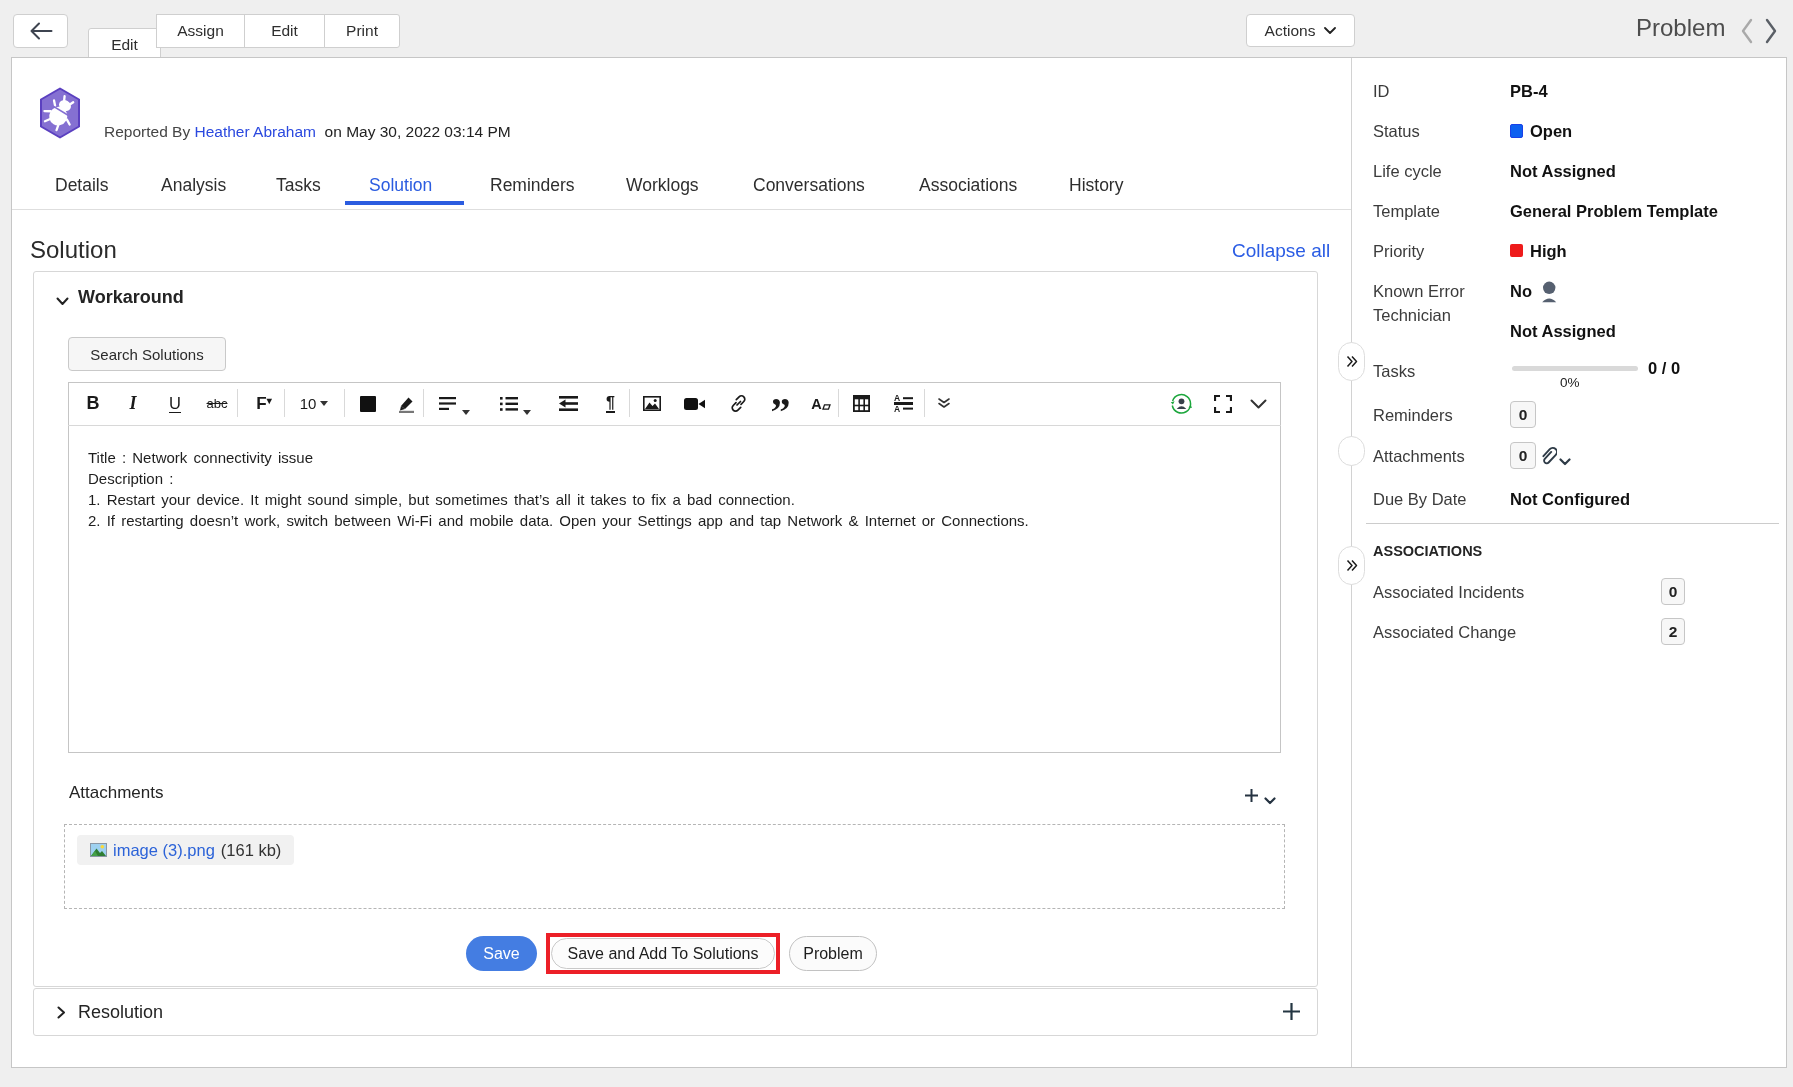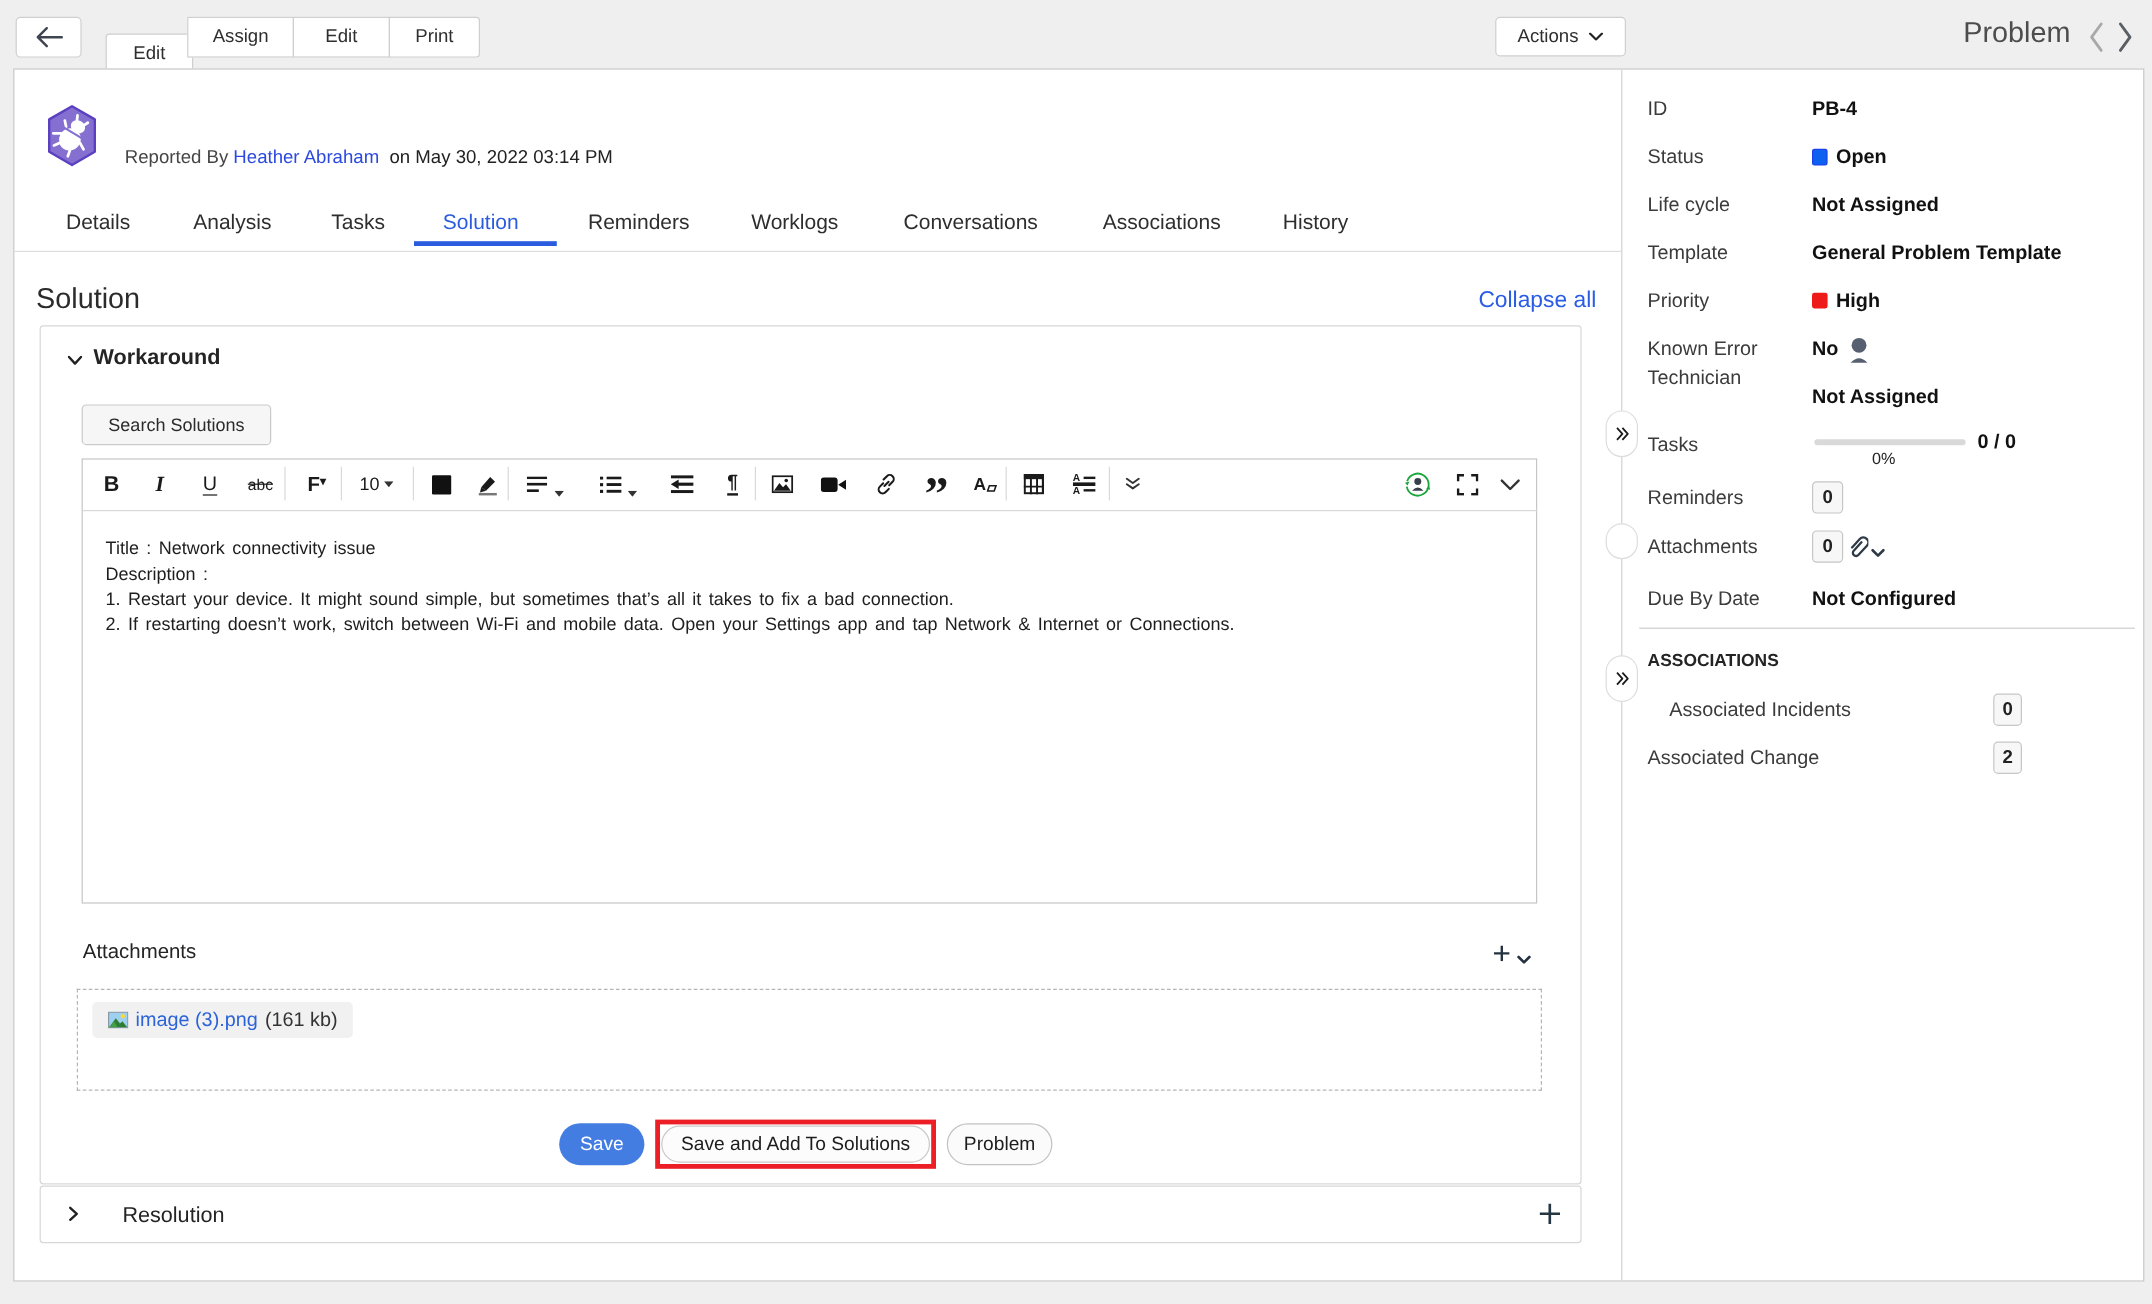--- a/index.html
+++ b/index.html
@@ -288,21 +288,21 @@
   <div class="abs" style="left:546px; top:933px; width:234px; height:41px; border:4px solid #ec1f27;"></div>
   <div class="abs" style="left:551px; top:938px; width:224px; height:31px; border-radius:16px; background:#fcfcfc; border:1px solid #c9c9c9; font-size:16px; color:#1d1d1d; display:flex; align-items:center; justify-content:center;">Save and Add To Solutions</div>
   <div class="abs" style="left:789px; top:936px; width:88px; height:35px; border-radius:18px; background:#fbfbfb; border:1px solid #c2c2c2; font-size:16px; color:#1d1d1d; display:flex; align-items:center; justify-content:center;">Problem</div>
 
   <div class="abs" style="left:33px; top:988px; width:1285px; height:48px; border:1px solid #d7d7d7; border-radius:3px; background:#fff;"></div>
   <div class="abs" style="left:57px; top:1005px;">
     <svg width="9" height="13" viewBox="0 0 9 13">
         <path d="M1.5 1.5 L7 6.5 L1.5 11.5" stroke="#222" stroke-width="2" fill="none" stroke-linecap="round" stroke-linejoin="round"></path>
       </svg>
   </div>
-  <div class="abs" style="left:78px; top:1002px; font-size:18px; color:#242424;margin-left:24px;">Resolution</div>
+  <div class="abs" style="left:78px; top:1002px; font-size:18px; color:#242424;">Resolution</div>
   <div class="abs" style="left:1283px; top:1003px;">
     <svg width="17" height="17" viewBox="0 0 17 17">
         <path d="M8.5 0 V17 M0 8.5 H17" stroke="#243642" stroke-width="2.2"></path>
       </svg>
   </div>
 
   <div class="abs" style="left:1351px; top:58px; width:1px; height:1009px; background:#d2d2d2;"></div>
 
   <div class="slabel" style="top:82px;">ID</div>
   <div class="sval" style="top:82px;">PB-4</div>
@@ -353,21 +353,21 @@
         <path d="M1.5 1.5 L6 6 L10.5 1.5" stroke="#2e3b47" stroke-width="2.2" fill="none" stroke-linecap="round" stroke-linejoin="round"></path>
       </svg>
   </div>
 
   <div class="slabel" style="top:490px;text-align:center;">Due By Date</div>
   <div class="sval" style="top:490px;">Not Configured</div>
 
   <div class="abs" style="left:1366px; top:523px; width:413px; height:1px; background:#ccc;"></div>
   <div class="abs" style="left:1373px; top:543px; font-size:14.5px; font-weight:bold; color:#242424;">ASSOCIATIONS</div>
 
-  <div class="slabel" style="top:583px;margin-left:18px;">Associated Incidents</div>
+  <div class="slabel" style="top:583px;">Associated Incidents</div>
   <div class="cntbox" style="left:1661px; top:578px; width:24px;">0</div>
 
   <div class="slabel" style="top:623px;">Associated Change</div>
   <div class="cntbox" style="left:1661px; top:618px; width:24px;">2</div>
 
   <div class="abs" style="left:1338px; top:342px; width:27px; height:39px; border-radius:14px; background:#fff; border:1px solid #ddd; display:flex; align-items:center; justify-content:center;">
     <svg width="12" height="13" viewBox="0 0 12 13">
         <path d="M1.5 1.5 L6 6.5 L1.5 11.5" stroke="#1c1c1c" stroke-width="1.5" fill="none" stroke-linejoin="round"></path>
         <path d="M6 1.5 L10.5 6.5 L6 11.5" stroke="#1c1c1c" stroke-width="1.5" fill="none" stroke-linejoin="round"></path>
       </svg>

